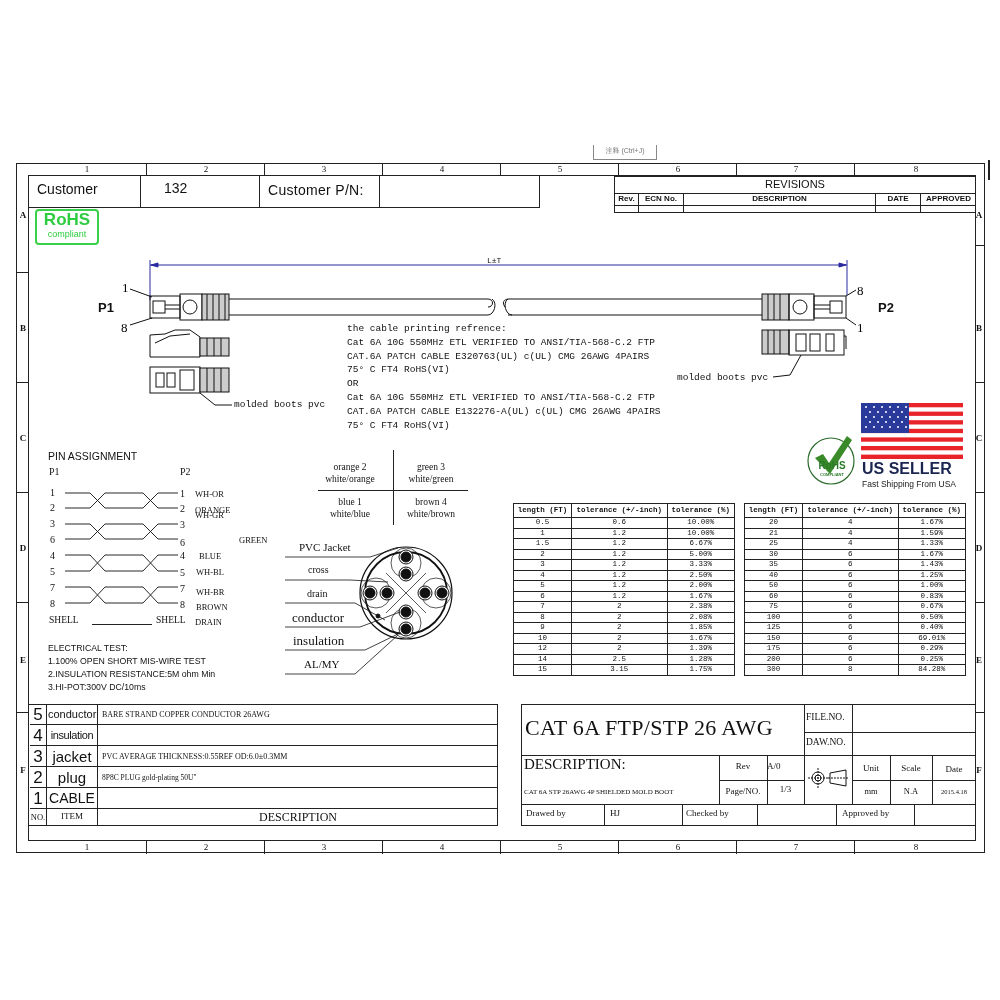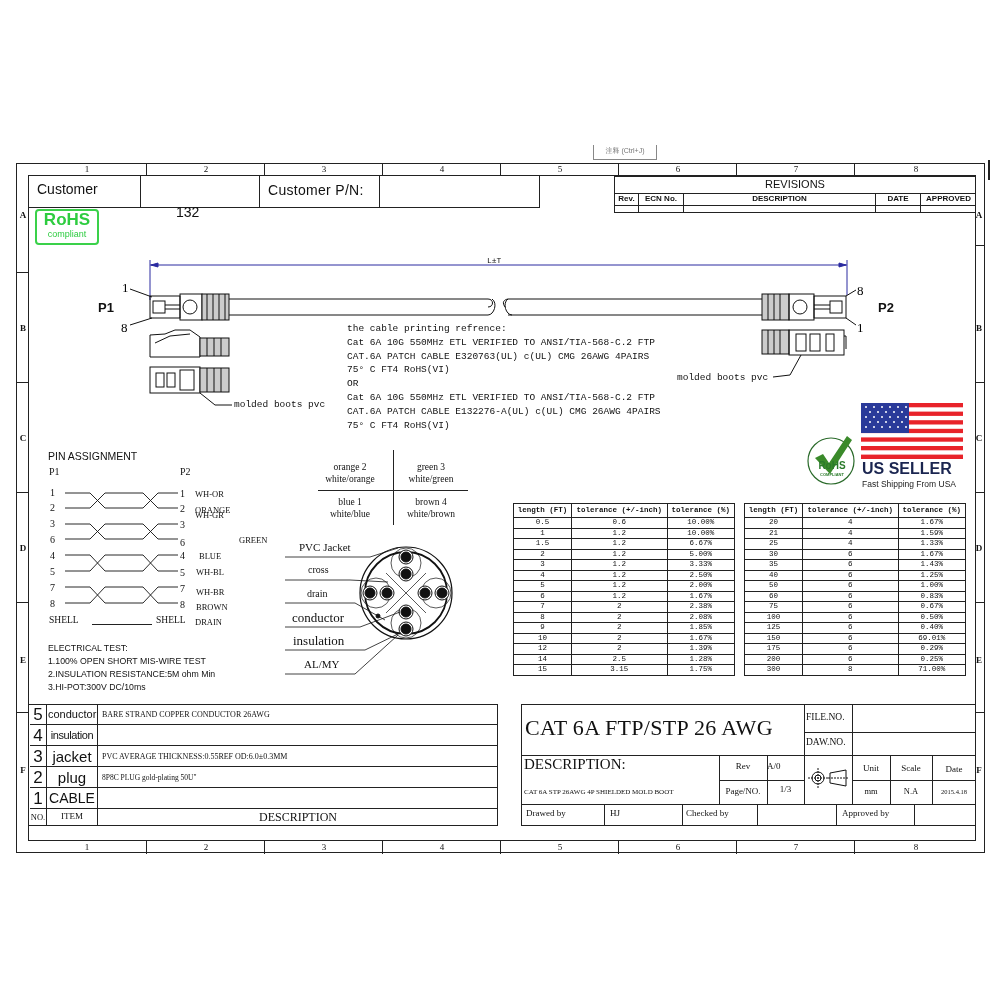--- a/index.html
+++ b/index.html
@@ -78,21 +78,21 @@
   <div class="hl" style="left:976px;top:602px;width:9px;"></div>
   <div class="zone-let" style="left:972px;top:655px;">E</div>
   <div class="hl" style="left:976px;top:712px;width:9px;"></div>
   <div class="zone-let" style="left:972px;top:765px;">F</div>
 </div>
 
 <div class="bx" style="left:28px;top:175px;width:352px;height:33px;"></div>
 <div class="vl" style="left:140px;top:175px;height:33px;"></div>
 <div class="vl" style="left:259px;top:175px;height:33px;"></div>
 <div class="abs sans" style="left:37px;top:181px;font-size:14px;">Customer</div>
-<div class="abs sans" style="left:176px;top:180px;font-size:14px;margin-top:24px;">132</div>
+<div class="abs sans" style="left:164px;top:180px;font-size:14px;">132</div>
 <div class="abs sans" style="left:268px;top:182px;font-size:14px;letter-spacing:0.3px;">Customer P/N:</div>
 <div class="abs" style="left:380px;top:175px;width:160px;height:33px;border:1px solid #222;border-left:none;box-sizing:border-box;"></div>
 
 <div class="bx" style="left:614px;top:176px;width:362px;height:37px;"></div>
 <div class="abs sans" style="left:614px;top:178px;width:362px;text-align:center;font-size:11px;">REVISIONS</div>
 <div class="hl" style="left:614px;top:193px;width:362px;"></div>
 <div class="hl" style="left:614px;top:205px;width:362px;"></div>
 <div class="vl" style="left:638px;top:193px;height:20px;"></div>
 <div class="vl" style="left:683px;top:193px;height:20px;"></div>
 <div class="vl" style="left:875px;top:193px;height:20px;"></div>
@@ -550,21 +550,21 @@
         <td>0.29%</td>
       </tr>
     <tr>
         <td>200</td>
         <td>6</td>
         <td>0.25%</td>
       </tr>
     <tr>
         <td>300</td>
         <td>8</td>
-        <td>71.00%</td>
+        <td>84.28%</td>
       </tr>
   </tbody>
 </table>
 
 <div class="bx" style="left:28px;top:704px;width:470px;height:122px;border-width:1.2px;"></div>
 <div class="vl" style="left:46px;top:704px;height:122px;"></div>
 <div class="vl" style="left:97px;top:704px;height:122px;"></div>
 <div>
   <div class="bom-row" style="top:704px;">
     <div class="bom-no">5</div>

